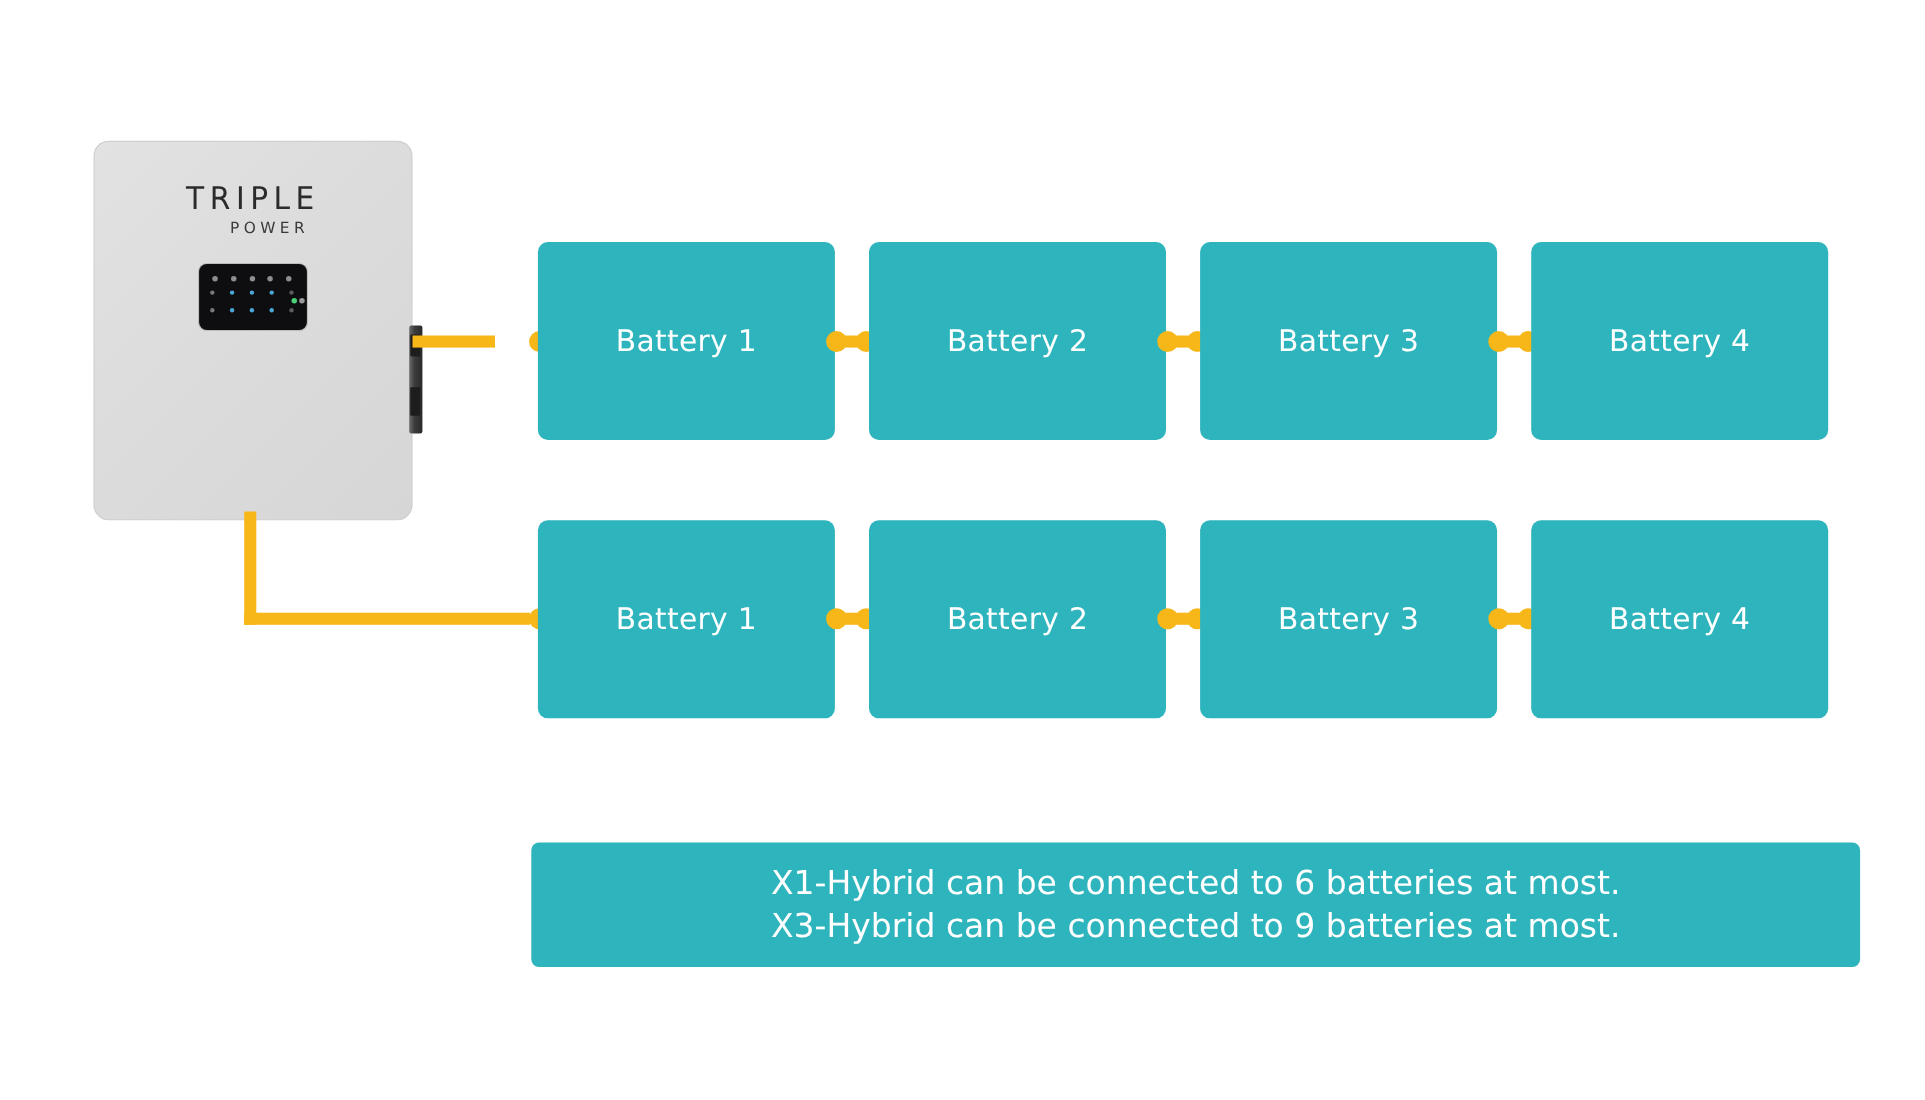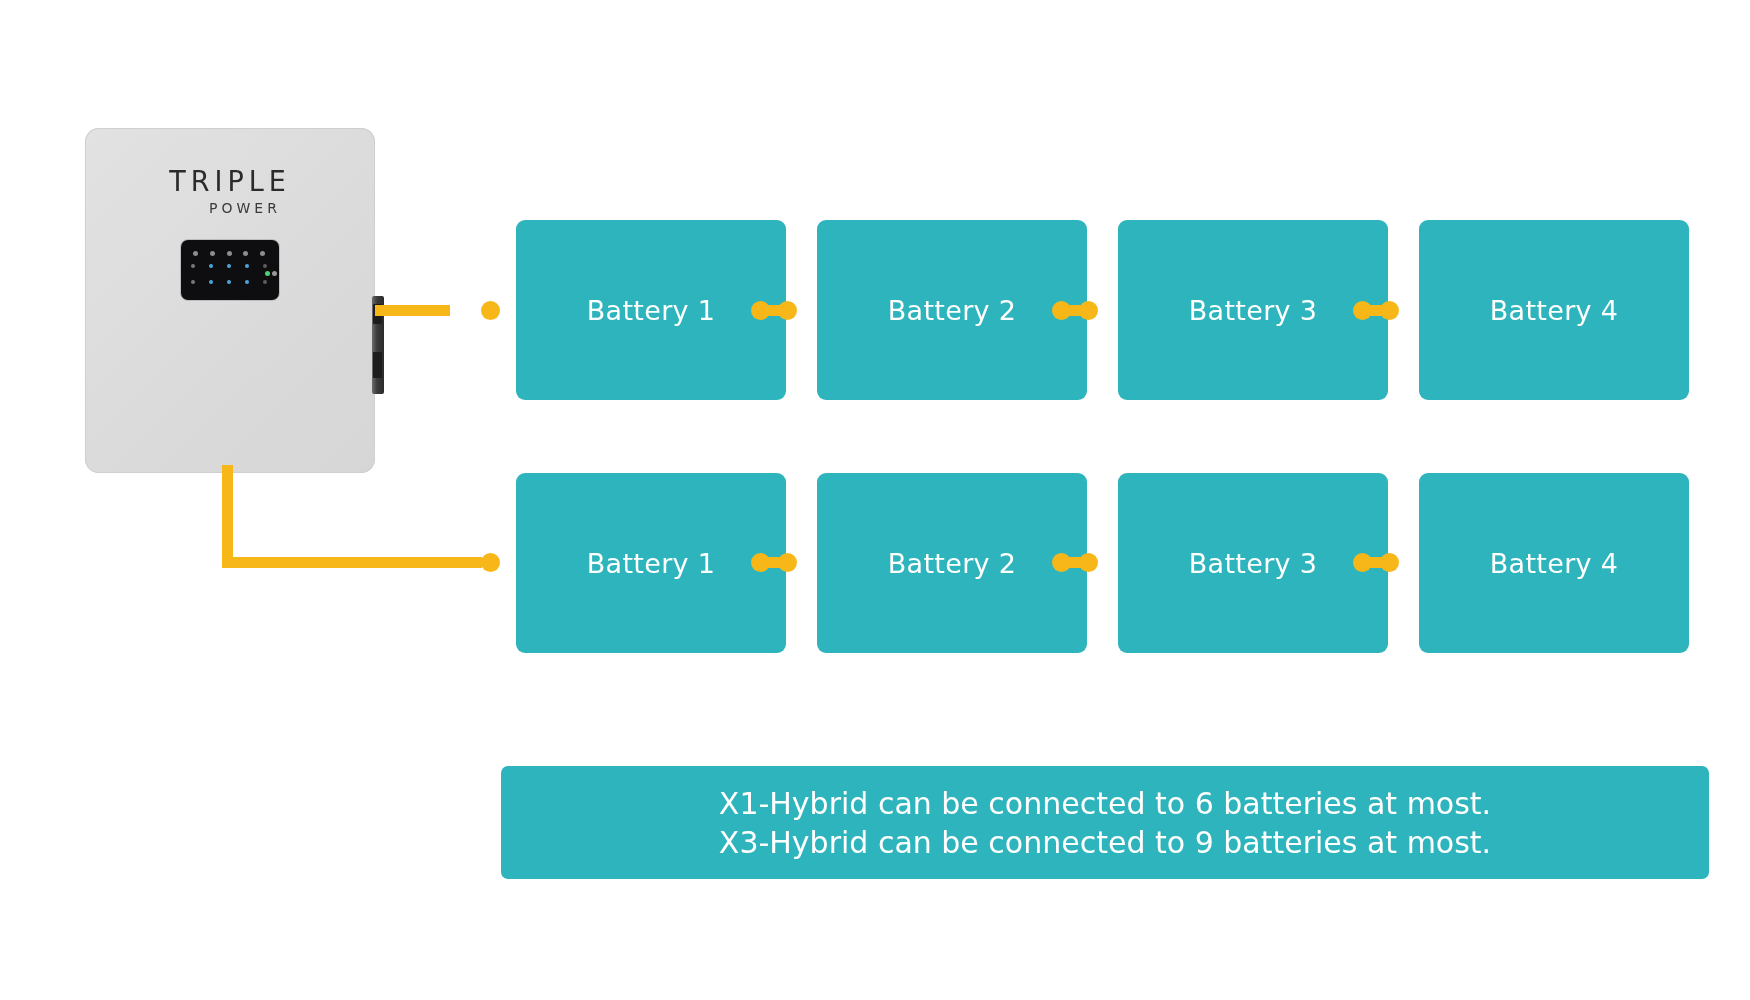--- a/index.html
+++ b/index.html
@@ -168,27 +168,26 @@
     position: absolute;
     background: #2EB4BC;
     border-radius: 9px;
     color: #ffffff;
     display: flex;
     align-items: center;
     justify-content: center;
     font-size: 27px;
     letter-spacing: 0.3px;
     font-family: "DejaVu Sans", sans-serif;
-    margin-left: 27px;
   }
 
   
   .caption {
     position: absolute;
-    left: 501px;
+    left: 483px;
     top: 766px;
     width: 1208px;
     height: 113px;
     background: #2EB4BC;
     border-radius: 7px;
     color: #ffffff;
     display: flex;
     flex-direction: column;
     align-items: center;
     justify-content: center;

